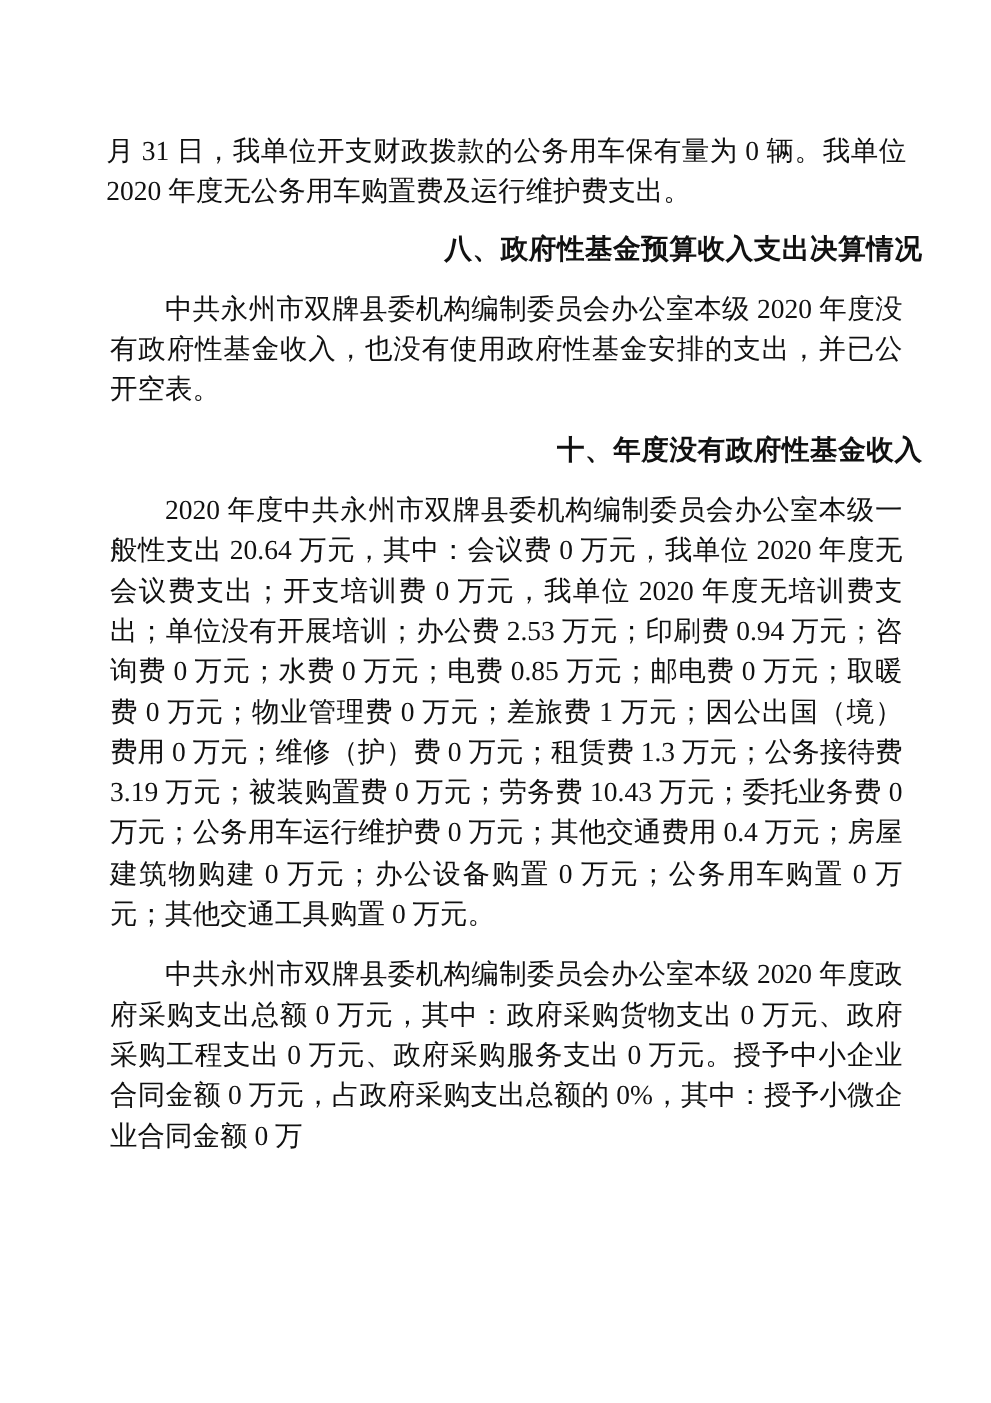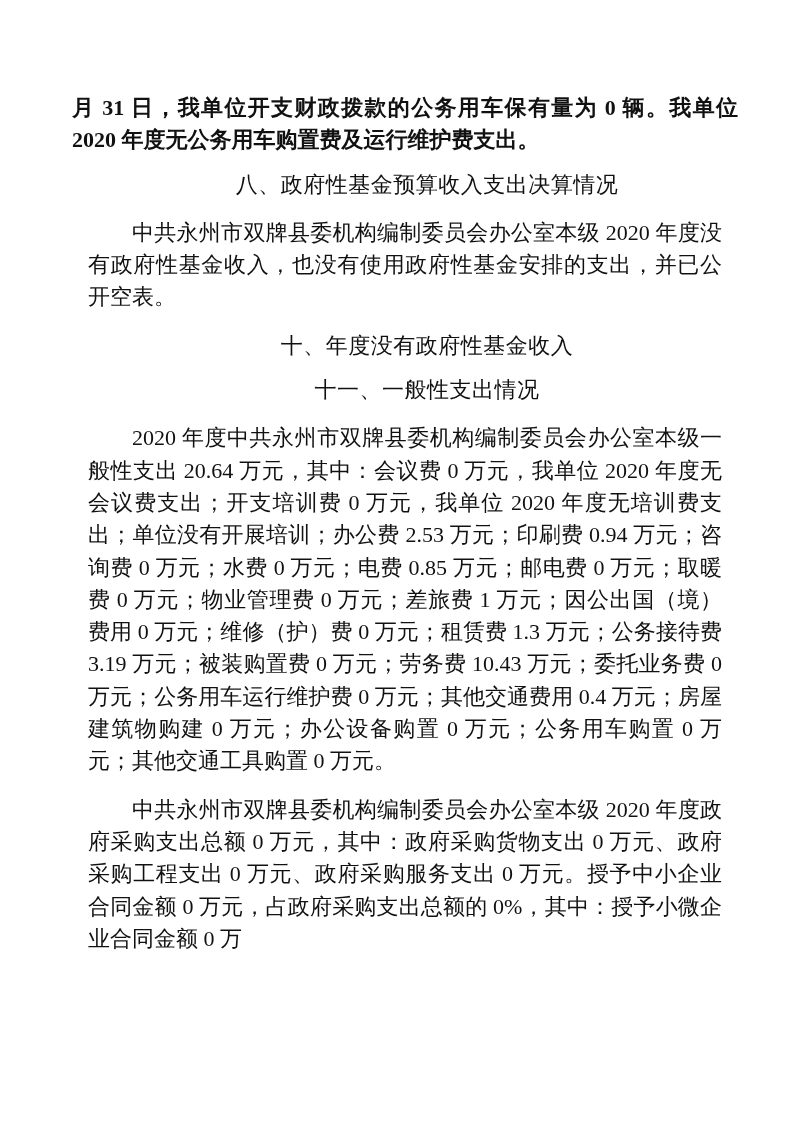--- a/index.html
+++ b/index.html
@@ -24,40 +24,38 @@
     line-height: 32.3px;
     color: #111111;
     text-align: justify;
   }
   .block-p {
     margin: 16px;
     text-indent: 2em;
     text-align: justify;
   }
   .block-p-cont {
-    margin: 0;
+    margin: 13px;
     text-indent: 0;
     text-align: justify;
-    font-weight: bold;
   }
   .block-h {
-    margin: 12px;
+    margin: 0;
     text-indent: 2em;
-    text-align: center;
+    text-align: right;
     font-family: "Liberation Sans", "DejaVu Sans", sans-serif;
-    font-weight: normal;
+    font-weight: bold;
     letter-spacing: 0.5px;
   }
 </style>
 </head>
 <body>
 
 <main class="page">
   <section class="body-text">
       <p class="block-p-cont">月 31 日，我单位开支财政拨款的公务用车保有量为 0 辆。我单位 2020 年度无公务用车购置费及运行维护费支出。</p>
       <p class="block-h">八、政府性基金预算收入支出决算情况</p>
       <p class="block-p">中共永州市双牌县委机构编制委员会办公室本级 2020 年度没有政府性基金收入，也没有使用政府性基金安排的支出，并已公开空表。</p>
       <p class="block-h">十、年度没有政府性基金收入</p>
-      <p class="block-h">十一、一般性支出情况</p>
       <p class="block-p">2020 年度中共永州市双牌县委机构编制委员会办公室本级一般性支出 20.64 万元，其中：会议费 0 万元，我单位 2020 年度无会议费支出；开支培训费 0 万元，我单位 2020 年度无培训费支出；单位没有开展培训；办公费 2.53 万元；印刷费 0.94 万元；咨询费 0 万元；水费 0 万元；电费 0.85 万元；邮电费 0 万元；取暖费 0 万元；物业管理费 0 万元；差旅费 1 万元；因公出国（境）费用 0 万元；维修（护）费 0 万元；租赁费 1.3 万元；公务接待费 3.19 万元；被装购置费 0 万元；劳务费 10.43 万元；委托业务费 0 万元；公务用车运行维护费 0 万元；其他交通费用 0.4 万元；房屋建筑物购建 0 万元；办公设备购置 0 万元；公务用车购置 0 万元；其他交通工具购置 0 万元。</p>
       <p class="block-p">中共永州市双牌县委机构编制委员会办公室本级 2020 年度政府采购支出总额 0 万元，其中：政府采购货物支出 0 万元、政府采购工程支出 0 万元、政府采购服务支出 0 万元。授予中小企业合同金额 0 万元，占政府采购支出总额的 0%，其中：授予小微企业合同金额 0 万</p>
     </section>
 </main>
 
 </body></html>

